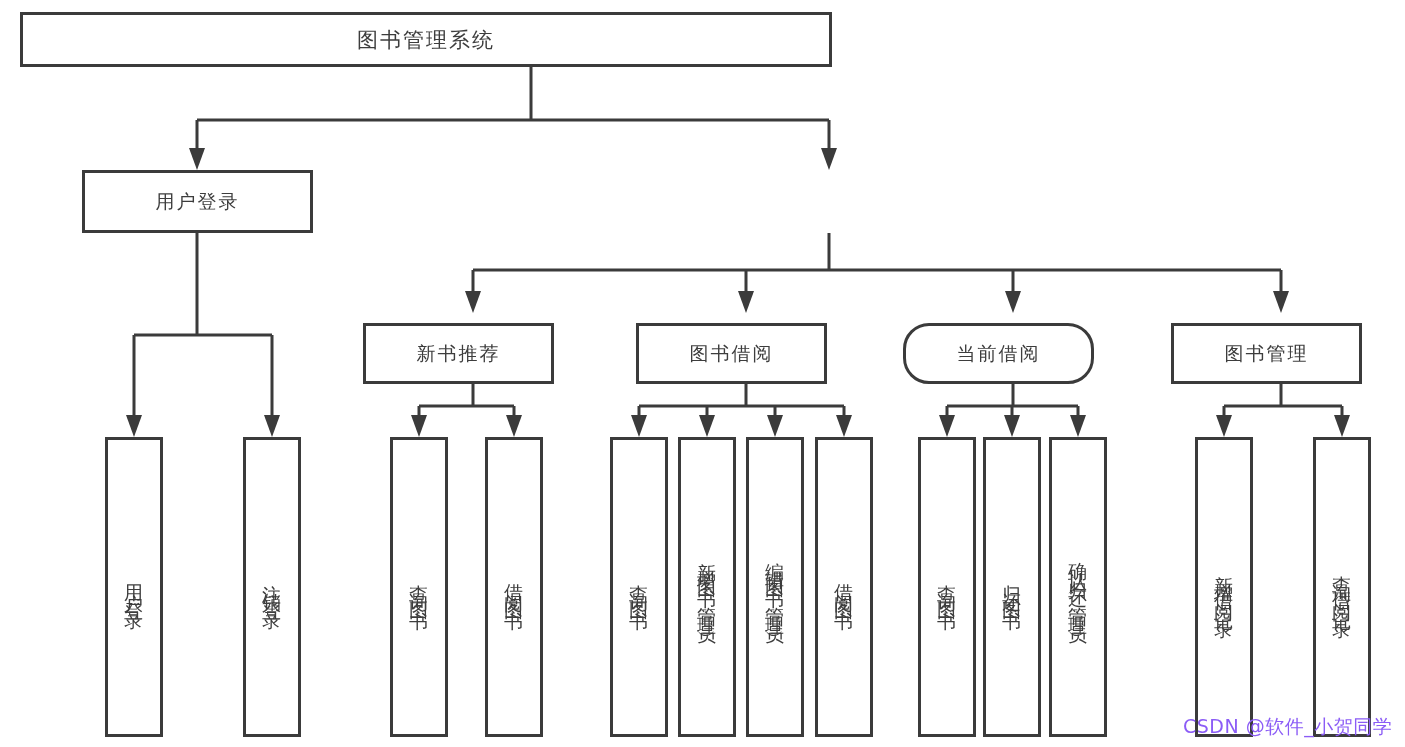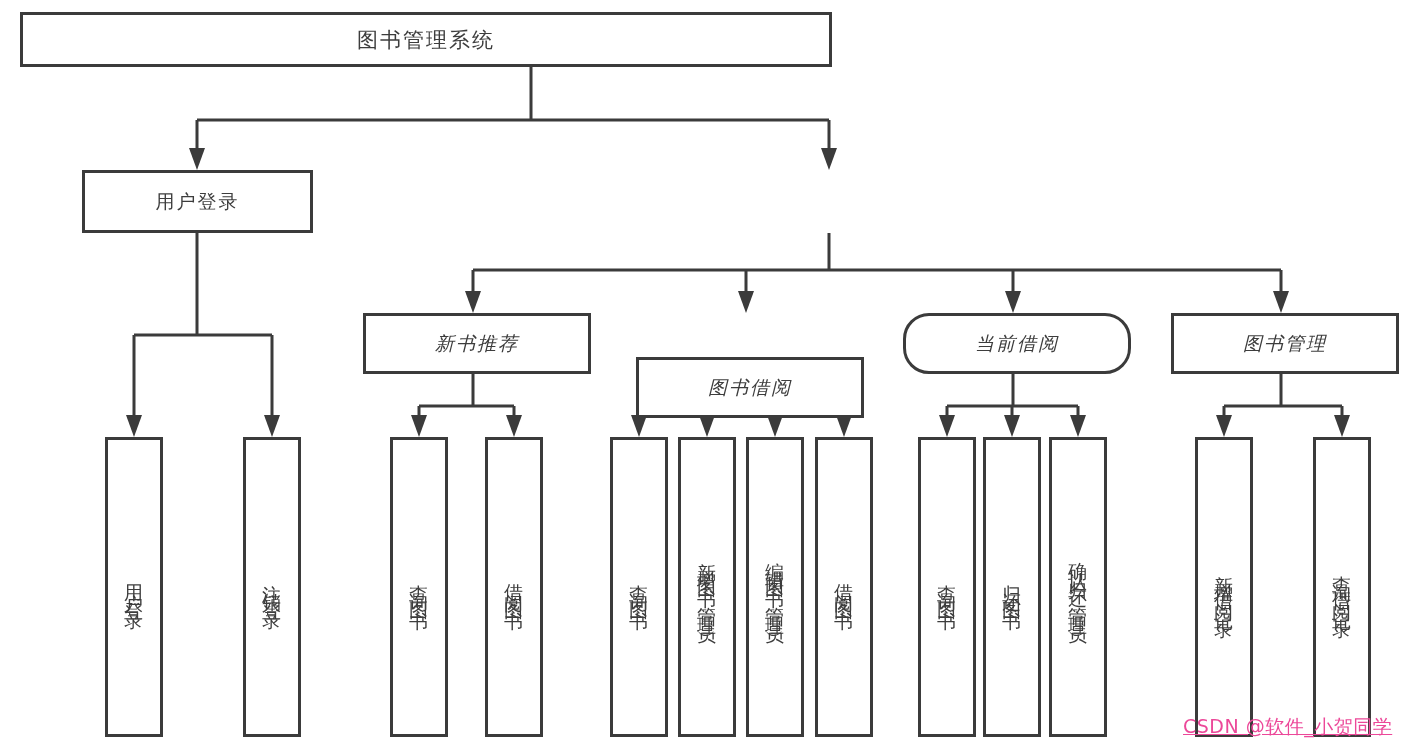--- a/index.html
+++ b/index.html
@@ -36,40 +36,39 @@
   }
   .node.h span {
     font-size: 19px;
     letter-spacing: 2px;
     white-space: nowrap;
     color: #3d3d3d;
   }
   .node.root { left: 20px; top: 12px; width: 812px; height: 55px; }
   .node.root span { font-size: 21px; letter-spacing: 2px; }
   .node.lvl2 { top: 170px; height: 63px; }
-  .node.lvl3 { top: 313px; height: 61px; width: 228px; font-style: italic; }
+  .node.lvl3 { top: 323px; height: 61px; width: 191px; }
   .node.leaf { top: 437px; height: 300px; width: 58px; }
   .node.leaf span {
     writing-mode: vertical-rl;
     text-orientation: mixed;
     font-size: 19px;
     letter-spacing: 9px;
     line-height: 1;
     color: #3d3d3d;
   }
   .watermark {
     position: absolute;
     left: 1183px;
     top: 714px;
     font-size: 19px;
-    color: #ec4899;
+    color: #8b5cf6;
     white-space: nowrap;
     z-index: 10;
     letter-spacing: 0.5px;
-    text-decoration: underline;
   }
 </style>
 </head>
 <body>
 
 <div class="canvas">
 
   <svg class="connectors" viewBox="0 0 1405 747" aria-hidden="true">
 
     <path d="M531 67 V120 M197 120 H829 M197 120 V150 M829 120 V150"></path>
@@ -124,21 +123,21 @@
     <span>图书管理系统</span>
   </div>
 
   <div class="node h lvl2" style="left:82px;width:231px;">
     <span>用户登录</span>
   </div>
 
   <div class="node h lvl3" style="left:363px;">
     <span>新书推荐</span>
   </div>
-  <div class="node h lvl3" style="left:636px;margin-top:44px;">
+  <div class="node h lvl3" style="left:636px;">
     <span>图书借阅</span>
   </div>
   <div class="node h lvl3" style="left:903px;border-radius:26px;">
     <span>当前借阅</span>
   </div>
   <div class="node h lvl3" style="left:1171px;">
     <span>图书管理</span>
   </div>
 
   <div class="node leaf" style="left:105px;">

